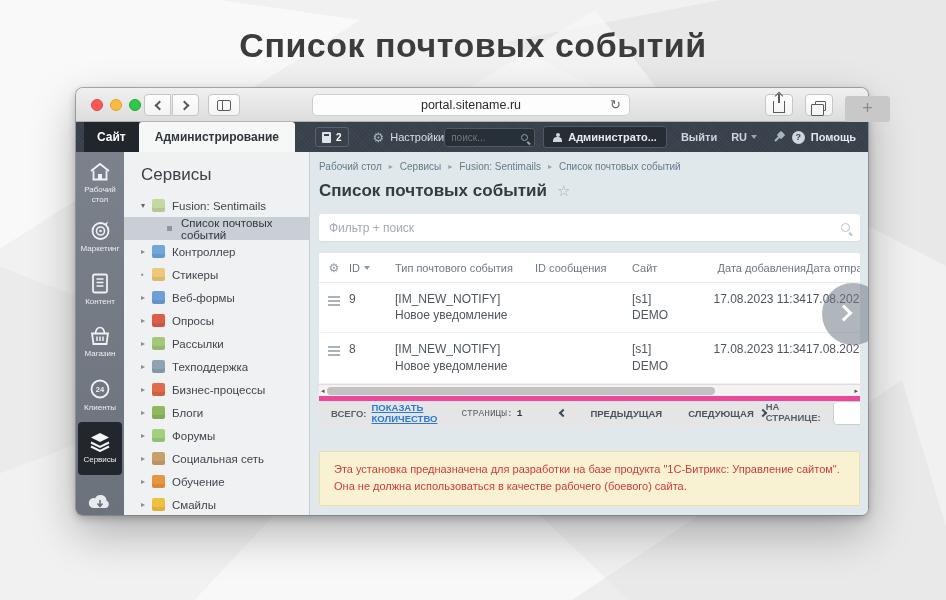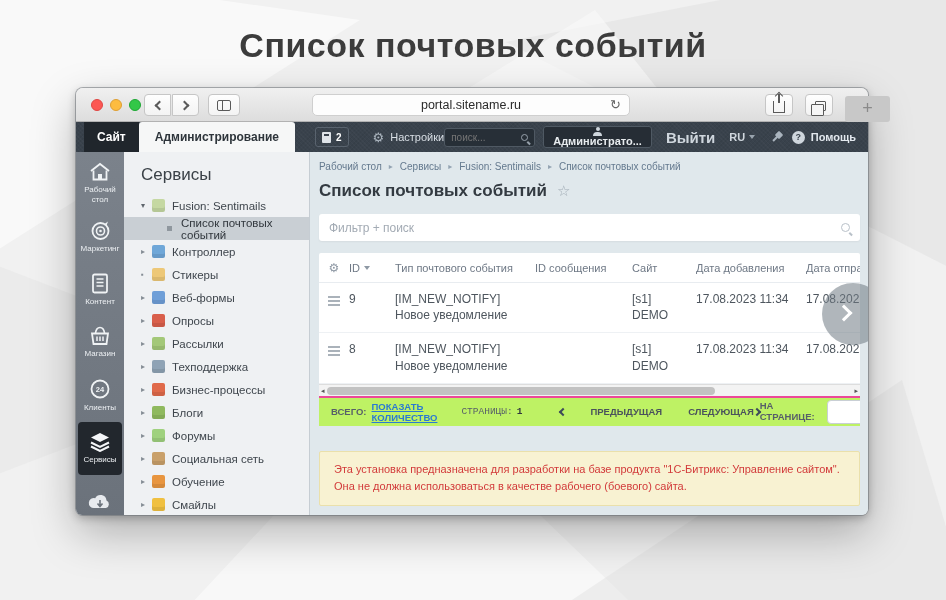--- a/index.html
+++ b/index.html
@@ -58,25 +58,25 @@
   .ico-note { width:9px; height:11px; background:#dfe4e9; border-radius:1px; position:relative; }
   .ico-note::after { content:""; position:absolute; left:2px; top:2px; width:5px; height:2px; background:#39424c; }
   .bx-notif .cnt { color:#fff; font-size:10px; font-weight:bold; }
   .bx-settings { margin-left:24px; display:flex; align-items:center; gap:6px; color:#d9dfe5; font-size:11px; }
   .gear { color:#aab4be; font-size:13px; line-height:1; }
   .bx-spacer { flex:1; }
   .bx-search { width:102px; height:19px; background:#272f37; border:1px solid #4f5963; border-radius:3px; display:flex; align-items:center; padding:0 6px; }
   .bx-search input { flex:1; background:transparent; border:none; outline:none; color:#97a1ab; font-size:10px; width:70px; font-family:"Liberation Sans",sans-serif; }
   .mag { width:7px; height:7px; border:1.5px solid #97a1ab; border-radius:50%; position:relative; flex:none; }
   .mag::after { content:""; position:absolute; left:6px; top:6px; width:4px; height:1.5px; background:#97a1ab; transform:rotate(45deg); transform-origin:0 0; }
-  .bx-user { margin-left:8px; height:22px; background:#262d35; border:1px solid #4f5963; border-radius:3px; display:flex; align-items:center; padding:0 9px; gap:6px; color:#e8ecef; font-size:11px; font-weight:bold;flex-direction:column; }
+  .bx-user { margin-left:8px; height:22px; background:#262d35; border:1px solid #4f5963; border-radius:3px; display:flex; align-items:center; padding:0 9px; gap:6px; color:#e8ecef; font-size:11px; font-weight:bold; }
   .ico-person { width:9px; height:9px; position:relative; }
   .ico-person::before { content:""; position:absolute; left:2.5px; top:0; width:4px; height:4px; border-radius:50%; background:#cfd6dd; }
   .ico-person::after { content:""; position:absolute; left:0; top:4.5px; width:9px; height:4.5px; border-radius:4px 4px 0 0; background:#cfd6dd; }
-  .bx-link { margin-left:14px; color:#cfd6dd; font-size:15px; font-weight:bold;text-align:center; }
+  .bx-link { margin-left:14px; color:#cfd6dd; font-size:11px; font-weight:bold;text-align:center; }
   .bx-lang { margin-left:14px; color:#cfd6dd; font-size:11px; font-weight:bold; display:flex; align-items:center; gap:4px; }
   .caret-down { width:0; height:0; border-left:3.5px solid transparent; border-right:3.5px solid transparent; border-top:4px solid #9aa4ae; }
   .ico-pin { margin-left:16px; width:12px; height:12px; position:relative; }
   .ico-pin::before { content:""; position:absolute; left:5px; top:1px; width:6px; height:6px; background:#aab4be; border-radius:1px; transform:rotate(45deg); }
   .ico-pin::after { content:""; position:absolute; left:1px; top:7px; width:6px; height:1.5px; background:#aab4be; transform:rotate(-45deg); }
   .bx-help { margin-left:16px; margin-right:12px; display:flex; align-items:center; gap:6px; color:#e3e8ee; font-size:11px; font-weight:bold; }
   .q-circle { width:13px; height:13px; border-radius:50%; background:#cfd6dd; color:#39424c; font-size:9px; font-weight:bold; text-align:center; line-height:13px; }
 
   
   .bx-body { display:flex; height:363px; overflow:hidden; background:#e0e8ec; border-radius:0 0 6px 6px; }
@@ -115,38 +115,38 @@
   .grid-card { margin-top:12px; background:#fff; border-radius:2px 2px 0 0; overflow:hidden; }
   .grid { width:600px; }
   .g-row { display:flex; align-items:flex-start; }
   .g-head { height:30px; align-items:center; border-bottom:1px solid #e8ecf0; font-size:11px; color:#6e7885; }
   .g-body { border-bottom:1px solid #eef1f4; padding:8px 0 9px; font-size:12px; color:#4e565e; line-height:1.35; }
   .col0 { width:30px; flex:none; display:flex; justify-content:center; }
   .col1 { width:46px; flex:none; }
   .col2 { width:140px; flex:none; }
   .col3 { width:97px; flex:none; }
   .col4 { width:64px; flex:none; }
-  .col5 { width:110px; flex:none; }
+  .col5 { width:110px; flex:none;text-align:right; }
   .col6 { width:113px; flex:none; }
   .sort-caret { display:inline-block; margin-left:4px; width:0; height:0; border-left:3.5px solid transparent; border-right:3.5px solid transparent; border-top:4px solid #8e98a4; vertical-align:2px; }
   .burger { width:12px; margin-top:5px; }
   .burger i { display:block; height:2px; background:#aab2ba; margin-bottom:2px; }
 
   .hscroll { position:relative; height:12px; background:#f3f3f3; border-top:1px solid #dddddd; }
   .hthumb { position:absolute; left:8px; top:2px; width:388px; height:8px; background:#c2c2c2; border-radius:4px; }
   .harrow { position:absolute; top:2px; font-size:7px; color:#555; }
   .harrow.l { left:2px; } .harrow.r { right:2px; }
 
-  .grid-footer { background:#bef264; height:30px; display:flex; align-items:center; font-size:9.5px; color:#575f69; padding:0 12px; border-top:2px solid #ec4899; }
+  .grid-footer { background:#e5e5e5; height:30px; display:flex; align-items:center; font-size:9.5px; color:#575f69; padding:0 12px; border-top:5px solid #ec4899; }
   .grid-footer b { font-weight:bold; }
   .count-link { color:#2a7ad2; text-decoration:underline; font-weight:bold; margin-left:5px; }
   .pages { margin-left:24px;font-family:Liberation Mono, monospace; }
   .pages b { margin-left:4px; color:#31373d; }
   .pg-prev { margin-left:38px; display:flex; align-items:center; gap:24px; font-weight:bold; color:#4a525c; }
-  .pg-next { margin-left:26px; display:flex; align-items:center; font-weight:bold; color:#4a525c; }
+  .pg-next { margin-left:26px; display:flex; align-items:center; gap:6px; font-weight:bold; color:#4a525c; }
   .pg-chv { width:6px; height:6px; flex:none; }
   .pg-chv.l { border-left:2px solid #3e4c5a; border-bottom:2px solid #3e4c5a; transform:rotate(45deg); }
   .pg-chv.r { border-right:2px solid #3e4c5a; border-bottom:2px solid #3e4c5a; transform:rotate(-45deg); }
   .perpage { margin-left:auto; display:flex; gap:8px; }
   .pp-select { width:44px; height:24px; background:#fff; border:1px solid #c9cfd5; border-radius:4px; display:flex; align-items:center; justify-content:space-between; padding:0 7px; font-size:11px; color:#3c434a; }
 
   .warning { margin-top:25px; background:#f8f2d2; border:1px solid #eae0ab; border-radius:2px; padding:9px 14px; font-size:11px; color:#d23a3a; line-height:1.6; }
 
   .next-circle { position:absolute; top:131px; right:-16px; width:62px; height:62px; border-radius:50%; background:rgba(112,122,132,.55); }
   .next-circle .nc-chv { position:absolute; left:16px; top:24px; width:12px; height:12px; border-right:3px solid #fff; border-bottom:3px solid #fff; transform:rotate(-45deg); }

